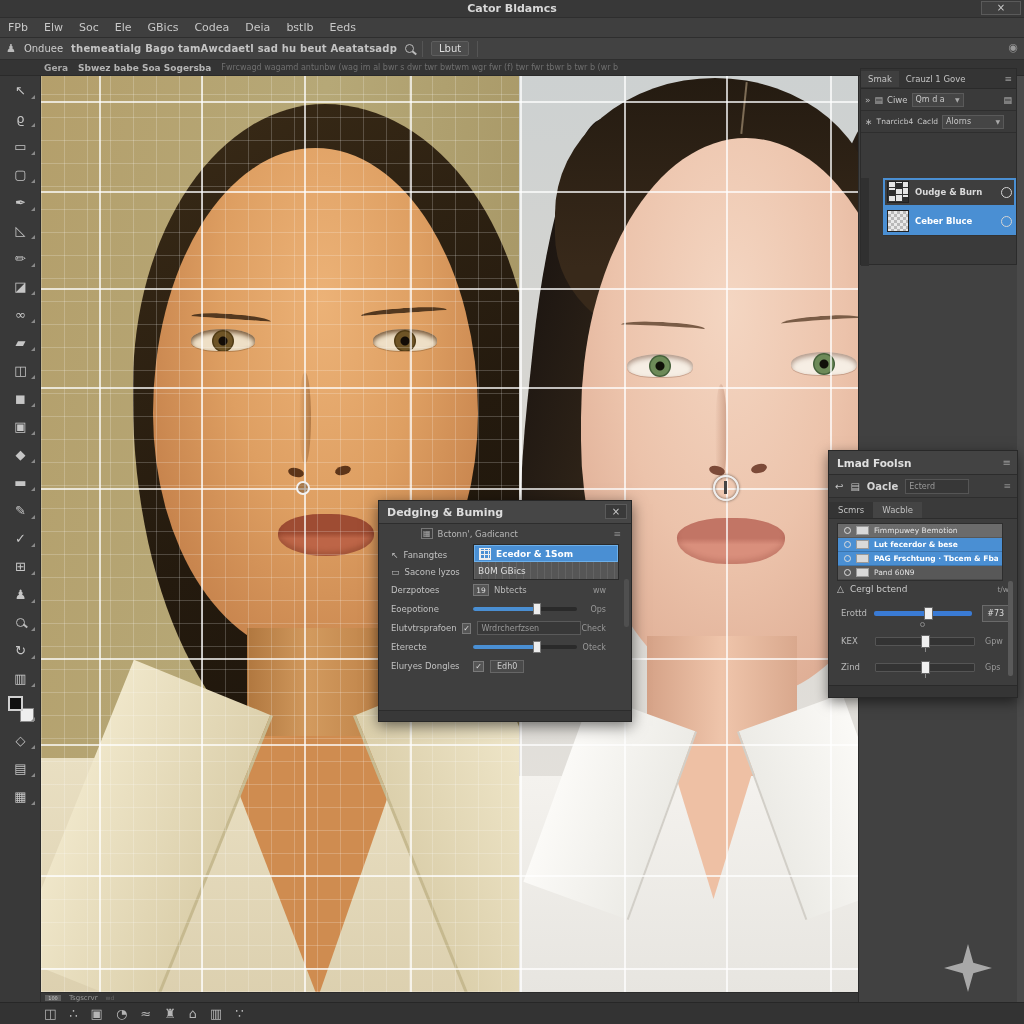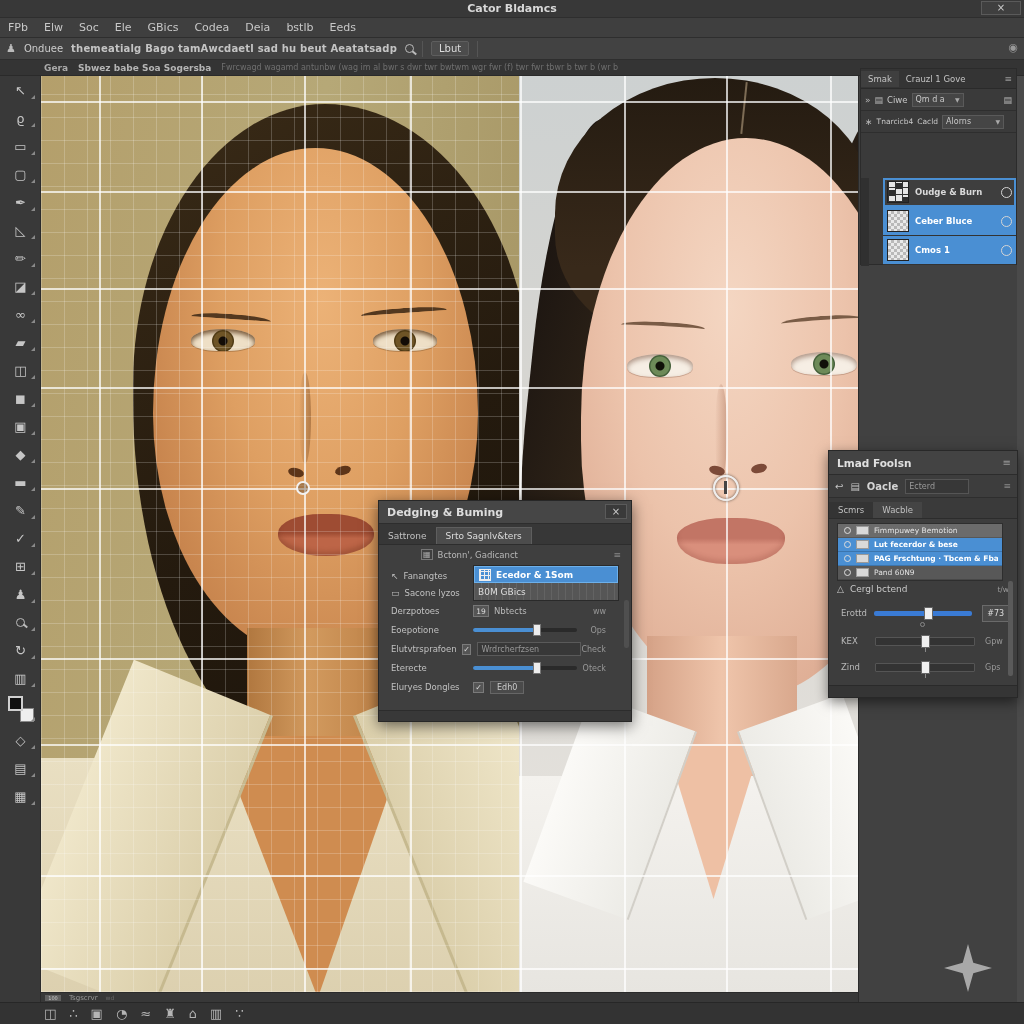--- a/index.html
+++ b/index.html
@@ -475,25 +475,20 @@
         <div class="layer-row outlined">
           <div class="thumb grid"></div>
           <span class="lname">Oudge &amp; Burn</span>
           <span class="circ"></span>
         </div>
         <div class="layer-row selected">
           <div class="thumb"></div>
           <span class="lname">Ceber Bluce</span>
           <span class="circ"></span>
         </div>
-        <div class="layer-row selected">
-          <div class="thumb"></div>
-          <span class="lname">Cmos 1</span>
-          <span class="circ"></span>
-        </div>
       </div>
   </div>
 
   <div id="levels" class="abs">
     <div id="lv-title">
       <span class="t">Lmad Foolsn</span>
       <span class="menu">≡</span>
     </div>
     <div id="lv-row2">
       <span class="ic">↩</span>
@@ -558,24 +553,20 @@
       <span class="lv-val">Gps</span>
     </div>
     <div id="lv-scroll"></div>
     <div id="lv-bottom"></div>
   </div>
 
   <div id="dialog" class="abs">
     <div id="dlg-title">
       <span class="t">Dedging &amp; Buming</span>
       <span id="dlg-close">×</span>
-    </div>
-    <div id="dlg-tabs">
-      <span class="dlg-tab">Sattrone</span>
-      <span class="dlg-tab raised">Srto Sagnlv&amp;ters</span>
     </div>
     <div id="dlg-body">
       <div class="dlg-combo">
         <span class="cicon">▦</span>
         <span class="ctext">Bctonn', Gadicanct</span>
         <span class="cmenu">≡</span>
       </div>
       <div class="dlg-left-rows">
         <div class="dlg-lrow">
           <span class="licon">↖</span>

